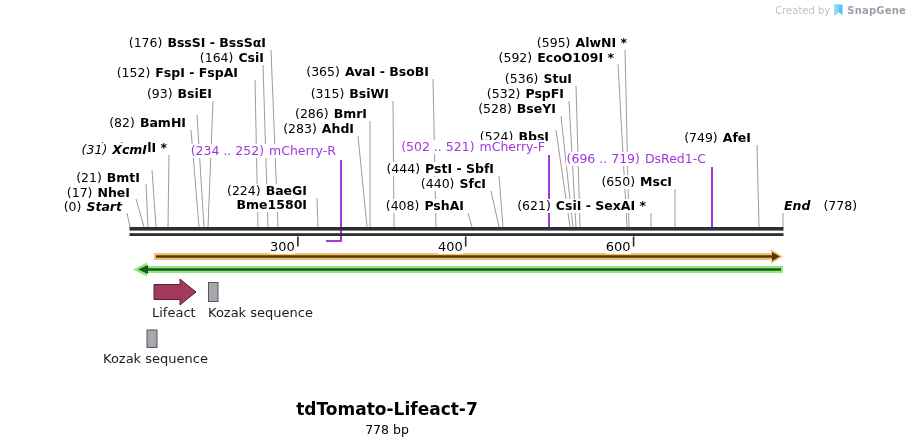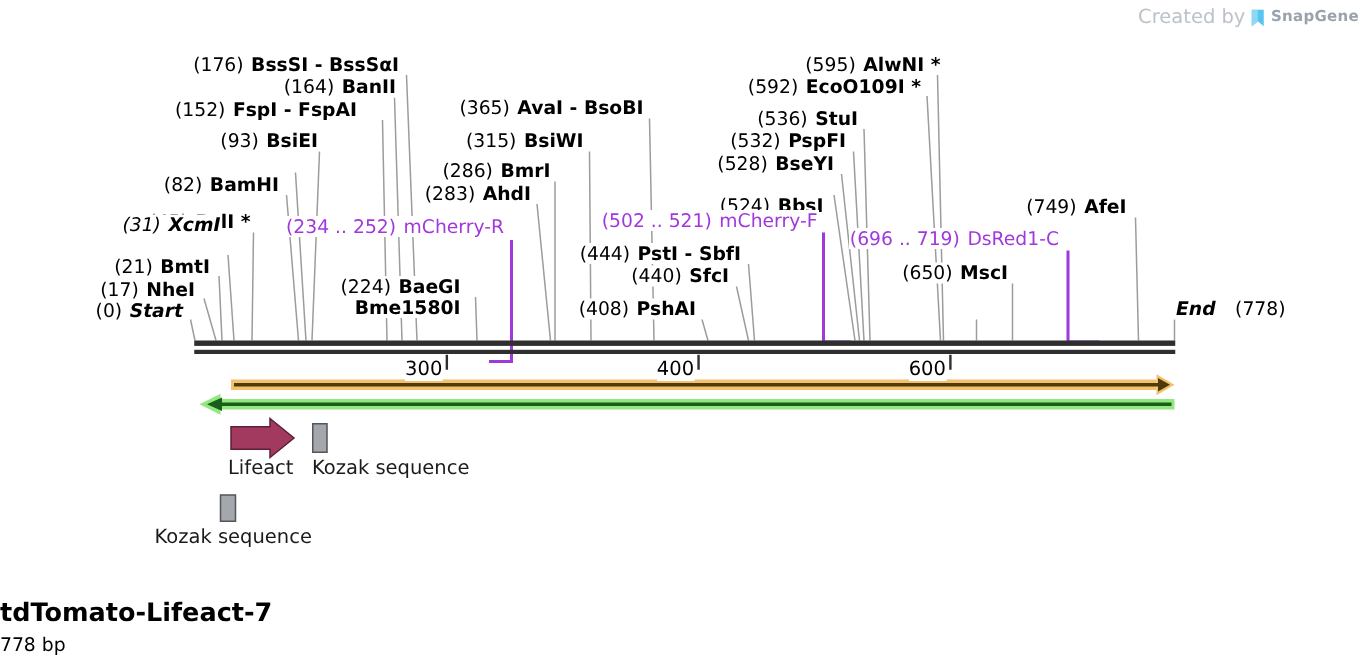--- a/index.html
+++ b/index.html
@@ -17,27 +17,27 @@
   .map-label .name{font-weight:700;}
   .map-label.terminus .name{font-style:italic;}
   .map-label.pos-after .pos{margin-right:0;margin-left:13px;}
   .map-label .name2{font-weight:700;text-align:right;}
   .tick-label{
     position:absolute;white-space:nowrap;font-size:13px;color:#000;background:#fff;
   }
   .feature-label{
     position:absolute;white-space:nowrap;font-size:13px;color:#1b1b1b;
   }
-  #title-block{position:absolute;left:0;top:399px;width:774px;text-align:left;}
+  #title-block{position:absolute;left:0;top:399px;width:774px;text-align:center;}
   #plasmid-title{font-size:17px;font-weight:700;color:#000;}
   #plasmid-length{font-size:12.5px;color:#000;margin-top:3px;}
   #watermark{
     position:absolute;top:4px;right:8px;display:flex;align-items:center;gap:4px;
   }
-  #watermark .created-by{font-size:13px;color:#bcc2c9;text-align:center;}
+  #watermark .created-by{font-size:10px;color:#bcc2c9;text-align:center;}
   #watermark .brand{font-size:10px;font-weight:700;color:#9aa2ab;letter-spacing:.2px;}
 </style>
 </head>
 <body>
 
 <div id="canvas">
 
   <div id="map-graphics"><svg width="914" height="441" viewBox="0 0 914 441" xmlns="http://www.w3.org/2000/svg">
         <line x1="271" y1="50" x2="278" y2="227" stroke="#9c9c9c" stroke-width="1"></line>
         <line x1="263" y1="65" x2="268" y2="227" stroke="#9c9c9c" stroke-width="1"></line>
@@ -88,21 +88,21 @@
           <line x1="146" y1="269.5" x2="781" y2="269.5" stroke="#1a5c1a" stroke-width="2.4"></line>
           <polygon points="148,265 138,269.5 148,274" fill="#1a5c1a"></polygon>
         </g>
         <polygon points="154,284.5 180,284.5 180,279 196,292 180,305 180,299.5 154,299.5" fill="#a23a60" stroke="#5e1f3a" stroke-width="1"></polygon>
         <rect x="208.5" y="282.5" width="9.5" height="19" fill="#a4a8ac" stroke="#52565a" stroke-width="1"></rect>
         <rect x="147" y="330" width="10" height="17.5" fill="#a4a8ac" stroke="#52565a" stroke-width="1"></rect>
       </svg></div>
 
   <div id="map-labels">
       <div class="map-label" style="top: 36px; right: 647px;"><span class="pos">(176)</span><span class="name">BssSI - BssSαI</span></div>
-      <div class="map-label" style="top: 51px; right: 649px;"><span class="pos">(164)</span><span class="name">BanII</span></div>
+      <div class="map-label" style="top: 51px; right: 649px;"><span class="pos">(164)</span><span class="name">CsiI</span></div>
       <div class="map-label" style="top: 66px; right: 675px;"><span class="pos">(152)</span><span class="name">FspI - FspAI</span></div>
       <div class="map-label" style="top: 87px; right: 701px;"><span class="pos">(93)</span><span class="name">BsiEI</span></div>
       <div class="map-label" style="top: 116px; right: 727px; margin-left: 44px;"><span class="pos">(82)</span><span class="name">BamHI</span></div>
       <div class="map-label" style="top: 141px; right: 746px;"><span class="pos">(45)</span><span class="name">BclI *</span></div>
       <div class="map-label" style="top: 143px; right: 766px; font-style: italic;"><span class="pos">(31)</span><span class="name">XcmI</span></div>
       <div class="map-label" style="top: 171px; right: 773px;"><span class="pos">(21)</span><span class="name">BmtI</span></div>
       <div class="map-label" style="top: 186px; right: 783px;"><span class="pos">(17)</span><span class="name">NheI</span></div>
       <div class="map-label terminus" style="top: 200px; right: 791px;"><span class="pos">(0)</span><span class="name">Start</span></div>
       <div class="map-label" style="top: 184px; right: 606px;"><span class="pos">(224)</span><span class="name">BaeGI</span><div class="name2">Bme1580I</div></div>
       <div class="map-label" style="top: 87px; right: 524px;"><span class="pos">(315)</span><span class="name">BsiWI</span></div>
@@ -111,20 +111,21 @@
       <div class="map-label" style="top: 122px; right: 559px;"><span class="pos">(283)</span><span class="name">AhdI</span></div>
       <div class="map-label" style="top: 199px; right: 449px;"><span class="pos">(408)</span><span class="name">PshAI</span></div>
       <div class="map-label" style="top: 177px; right: 427px;"><span class="pos">(440)</span><span class="name">SfcI</span></div>
       <div class="map-label" style="top: 162px; right: 419px;"><span class="pos">(444)</span><span class="name">PstI - SbfI</span></div>
       <div class="map-label" style="top: 130px; right: 364px; text-align: right;"><span class="pos">(524)</span><span class="name">BbsI</span></div>
       <div class="map-label" style="top: 102px; right: 357px;"><span class="pos">(528)</span><span class="name">BseYI</span></div>
       <div class="map-label" style="top: 87px; right: 349px;"><span class="pos">(532)</span><span class="name">PspFI</span></div>
       <div class="map-label" style="top: 72px; right: 341px;"><span class="pos">(536)</span><span class="name">StuI</span></div>
       <div class="map-label" style="top: 51px; right: 299px;"><span class="pos">(592)</span><span class="name">EcoO109I *</span></div>
       <div class="map-label" style="top: 36px; right: 286px;"><span class="pos">(595)</span><span class="name">AlwNI *</span></div>
+      <div class="map-label" style="top: 199px; right: 267px;"><span class="pos">(621)</span><span class="name">CsiI - SexAI *</span></div>
       <div class="map-label" style="top: 175px; right: 241px;"><span class="pos">(650)</span><span class="name">MscI</span></div>
       <div class="map-label" style="top: 131px; right: 162px;"><span class="pos">(749)</span><span class="name">AfeI</span></div>
       <div class="map-label terminus pos-after" style="top: 199px; left: 783px;"><span class="name">End</span><span class="pos">(778)</span></div>
       <div class="map-label primer" style="top: 144px; right: 577px; color: rgb(161, 56, 220);"><span class="pos">(234 .. 252)</span><span>mCherry-R</span></div>
       <div class="map-label primer" style="top: 140px; right: 368px; color: rgb(161, 56, 220);"><span class="pos">(502 .. 521)</span><span>mCherry-F</span></div>
       <div class="map-label primer" style="top: 152px; right: 207px; color: rgb(161, 56, 220);"><span class="pos">(696 .. 719)</span><span>DsRed1-C</span></div>
       <div class="tick-label" style="top: 239px; right: 619.134px;">300</div>
       <div class="tick-label" style="top: 239px; right: 451.267px;">400</div>
       <div class="tick-label" style="top: 239px; right: 283.401px;">600</div>
     </div>

